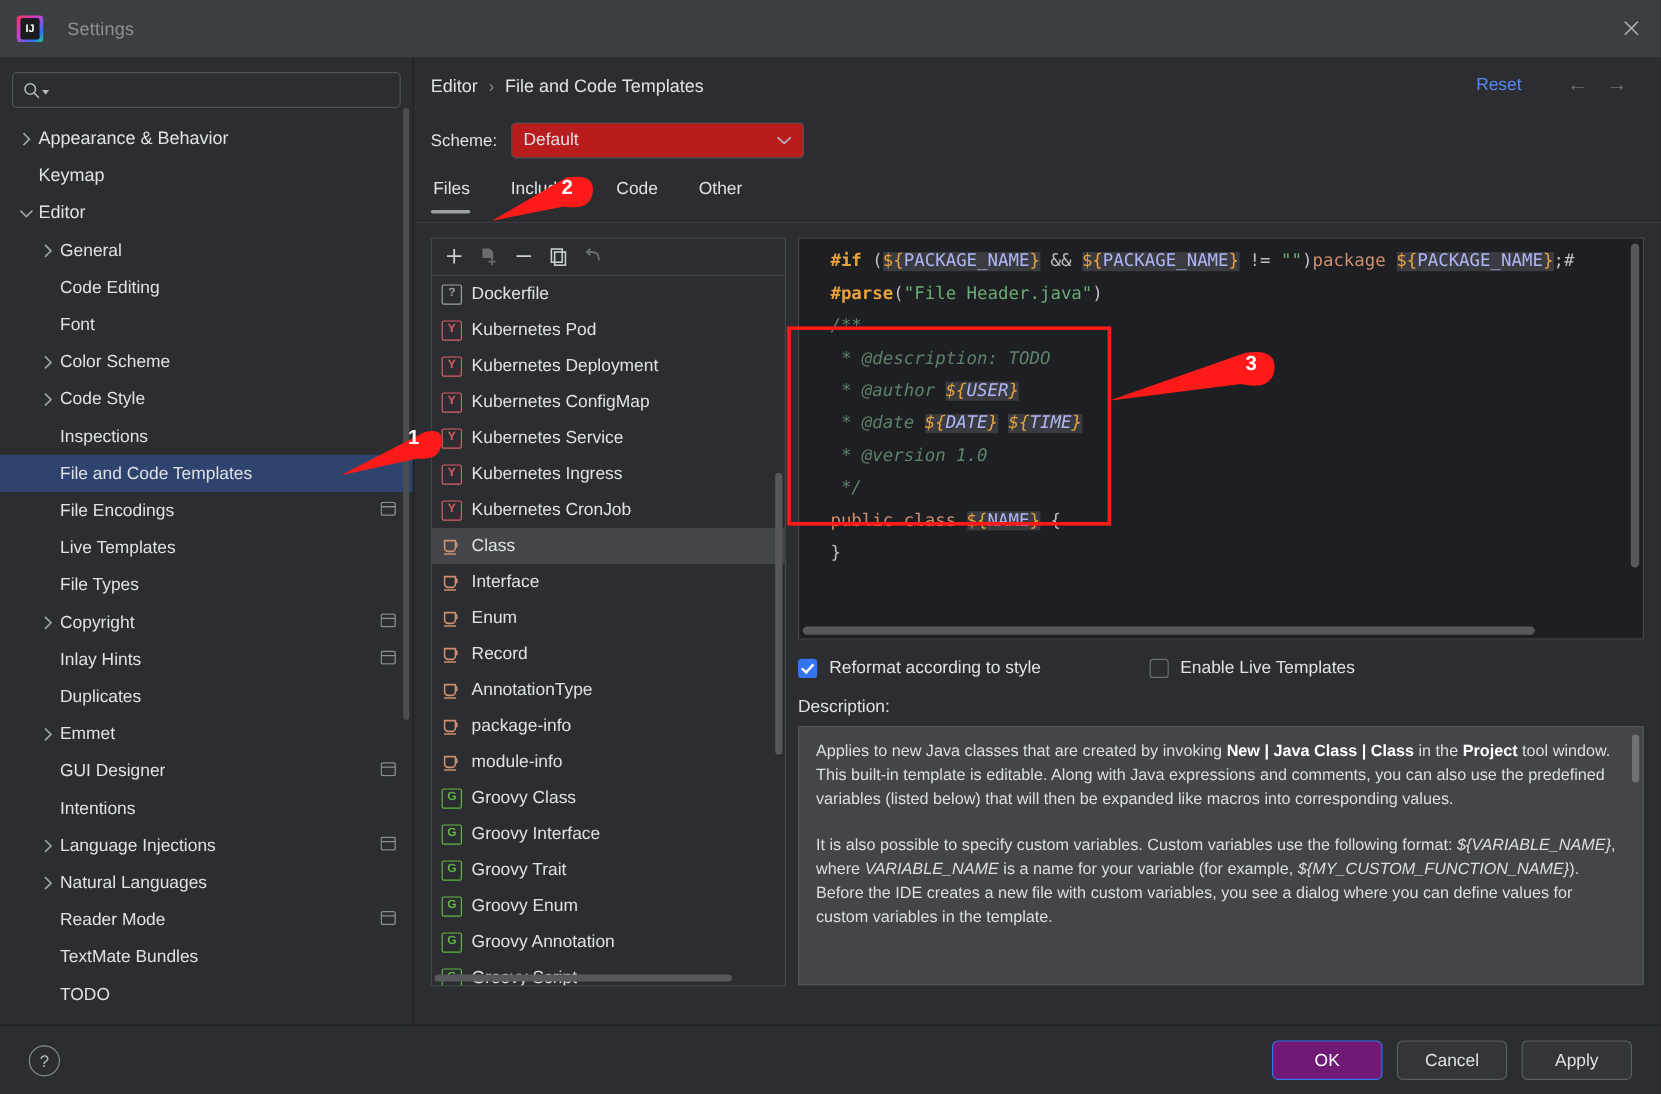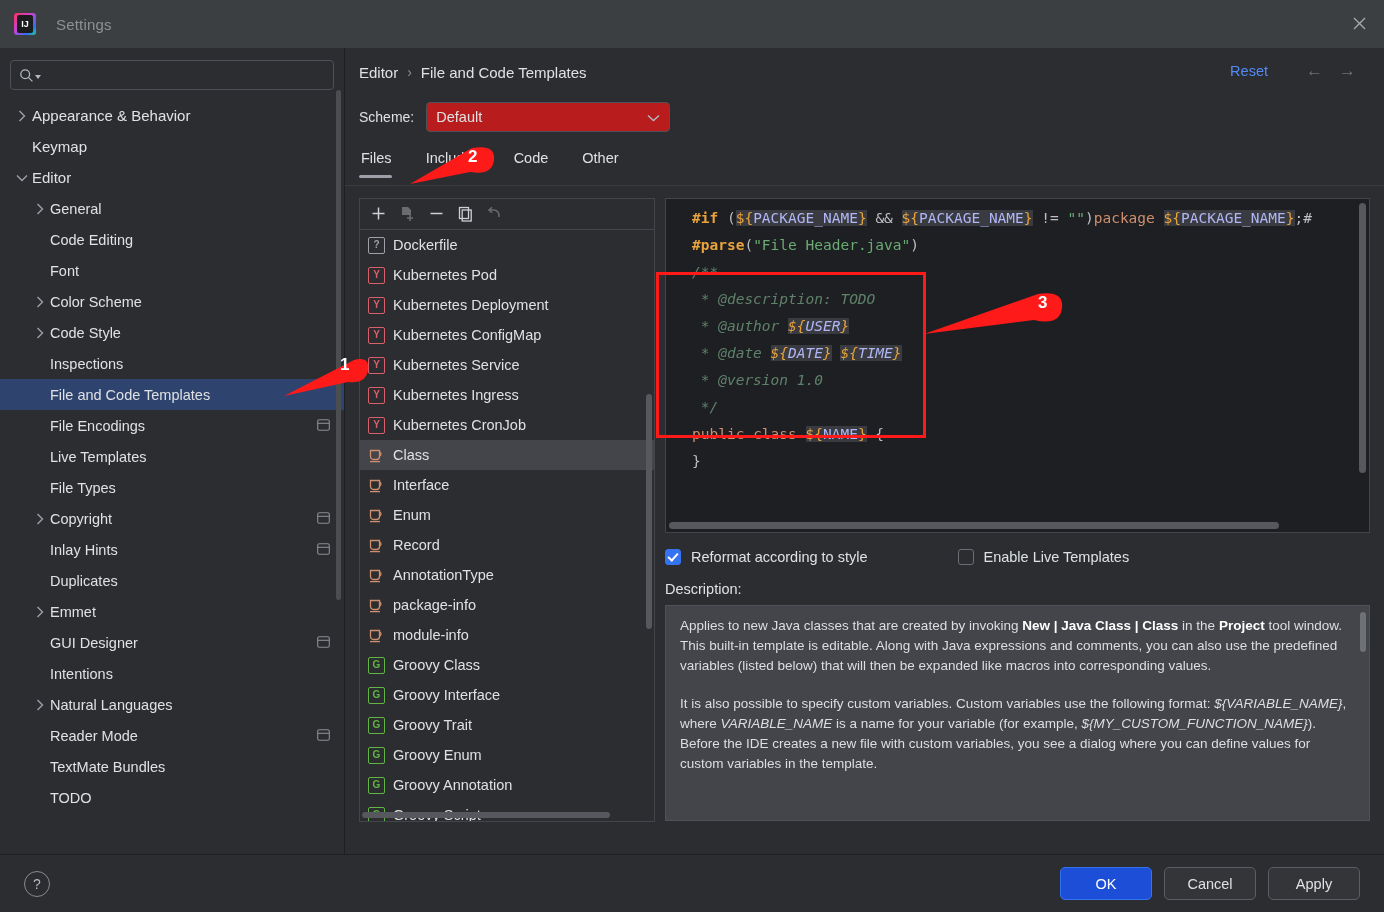--- a/index.html
+++ b/index.html
@@ -226,21 +226,21 @@
     width: 26px; height: 26px; border-radius: 50%; border: 1px solid #878A90;
     color: #B4B8BF; font-size: 14px; display: flex; align-items: center;
     justify-content: center; cursor: pointer;
   }
   .btns { margin-left: auto; display: flex; gap: 12px; }
   .btn {
     min-width: 92px; height: 33px; border-radius: 5px; font-size: 14.5px;
     display: flex; align-items: center; justify-content: center;
     cursor: pointer; font-family: inherit;
   }
-  .btn.primary { background: #1d4ed8; color: #FFFFFF; border: 1px solid #3574F0; }
+  .btn.primary { background: #701a75; color: #FFFFFF; border: 1px solid #3574F0; }
   .btn.normal { background: #333539; color: #DFE1E5; border: 1px solid #5A5D63; }
 
   
   .callout { position: absolute; pointer-events: none; }
   .callout .num {
     position: absolute; color: #FFFFFF; font-size: 17px; font-weight: bold;
     font-family: "Liberation Sans", sans-serif;
   }
   .hl-box {
     position: absolute; border: 3px solid #FF1A1A; pointer-events: none;
@@ -387,20 +387,32 @@
           <span class="chev"></span>
           <span class="label">GUI Designer</span>
           <span class="trailing-ico"><svg width="13" height="12" viewBox="0 0 13 12">
               <rect x="0.7" y="0.7" width="11.6" height="10.6" rx="1.6" stroke="currentColor" stroke-width="1.1" fill="none"></rect>
               <path d="M0.7 4.3 H12.3" stroke="currentColor" stroke-width="1.1"></path>
             </svg></span>
         </div>
         <div class="tree-item lvl1">
           <span class="chev"></span>
           <span class="label">Intentions</span>
+        </div>
+        <div class="tree-item lvl1">
+          <span class="chev">
+            <svg width="8" height="12" viewBox="0 0 8 12">
+              <path d="M1.5 1 L6.5 6 L1.5 11" stroke="currentColor" stroke-width="1.4" fill="none"></path>
+            </svg>
+          </span>
+          <span class="label">Language Injections</span>
+          <span class="trailing-ico"><svg width="13" height="12" viewBox="0 0 13 12">
+              <rect x="0.7" y="0.7" width="11.6" height="10.6" rx="1.6" stroke="currentColor" stroke-width="1.1" fill="none"></rect>
+              <path d="M0.7 4.3 H12.3" stroke="currentColor" stroke-width="1.1"></path>
+            </svg></span>
         </div>
         <div class="tree-item lvl1">
           <span class="chev">
             <svg width="8" height="12" viewBox="0 0 8 12">
               <path d="M1.5 1 L6.5 6 L1.5 11" stroke="currentColor" stroke-width="1.4" fill="none"></path>
             </svg>
           </span>
           <span class="label">Natural Languages</span>
         </div>
         <div class="tree-item lvl1">

